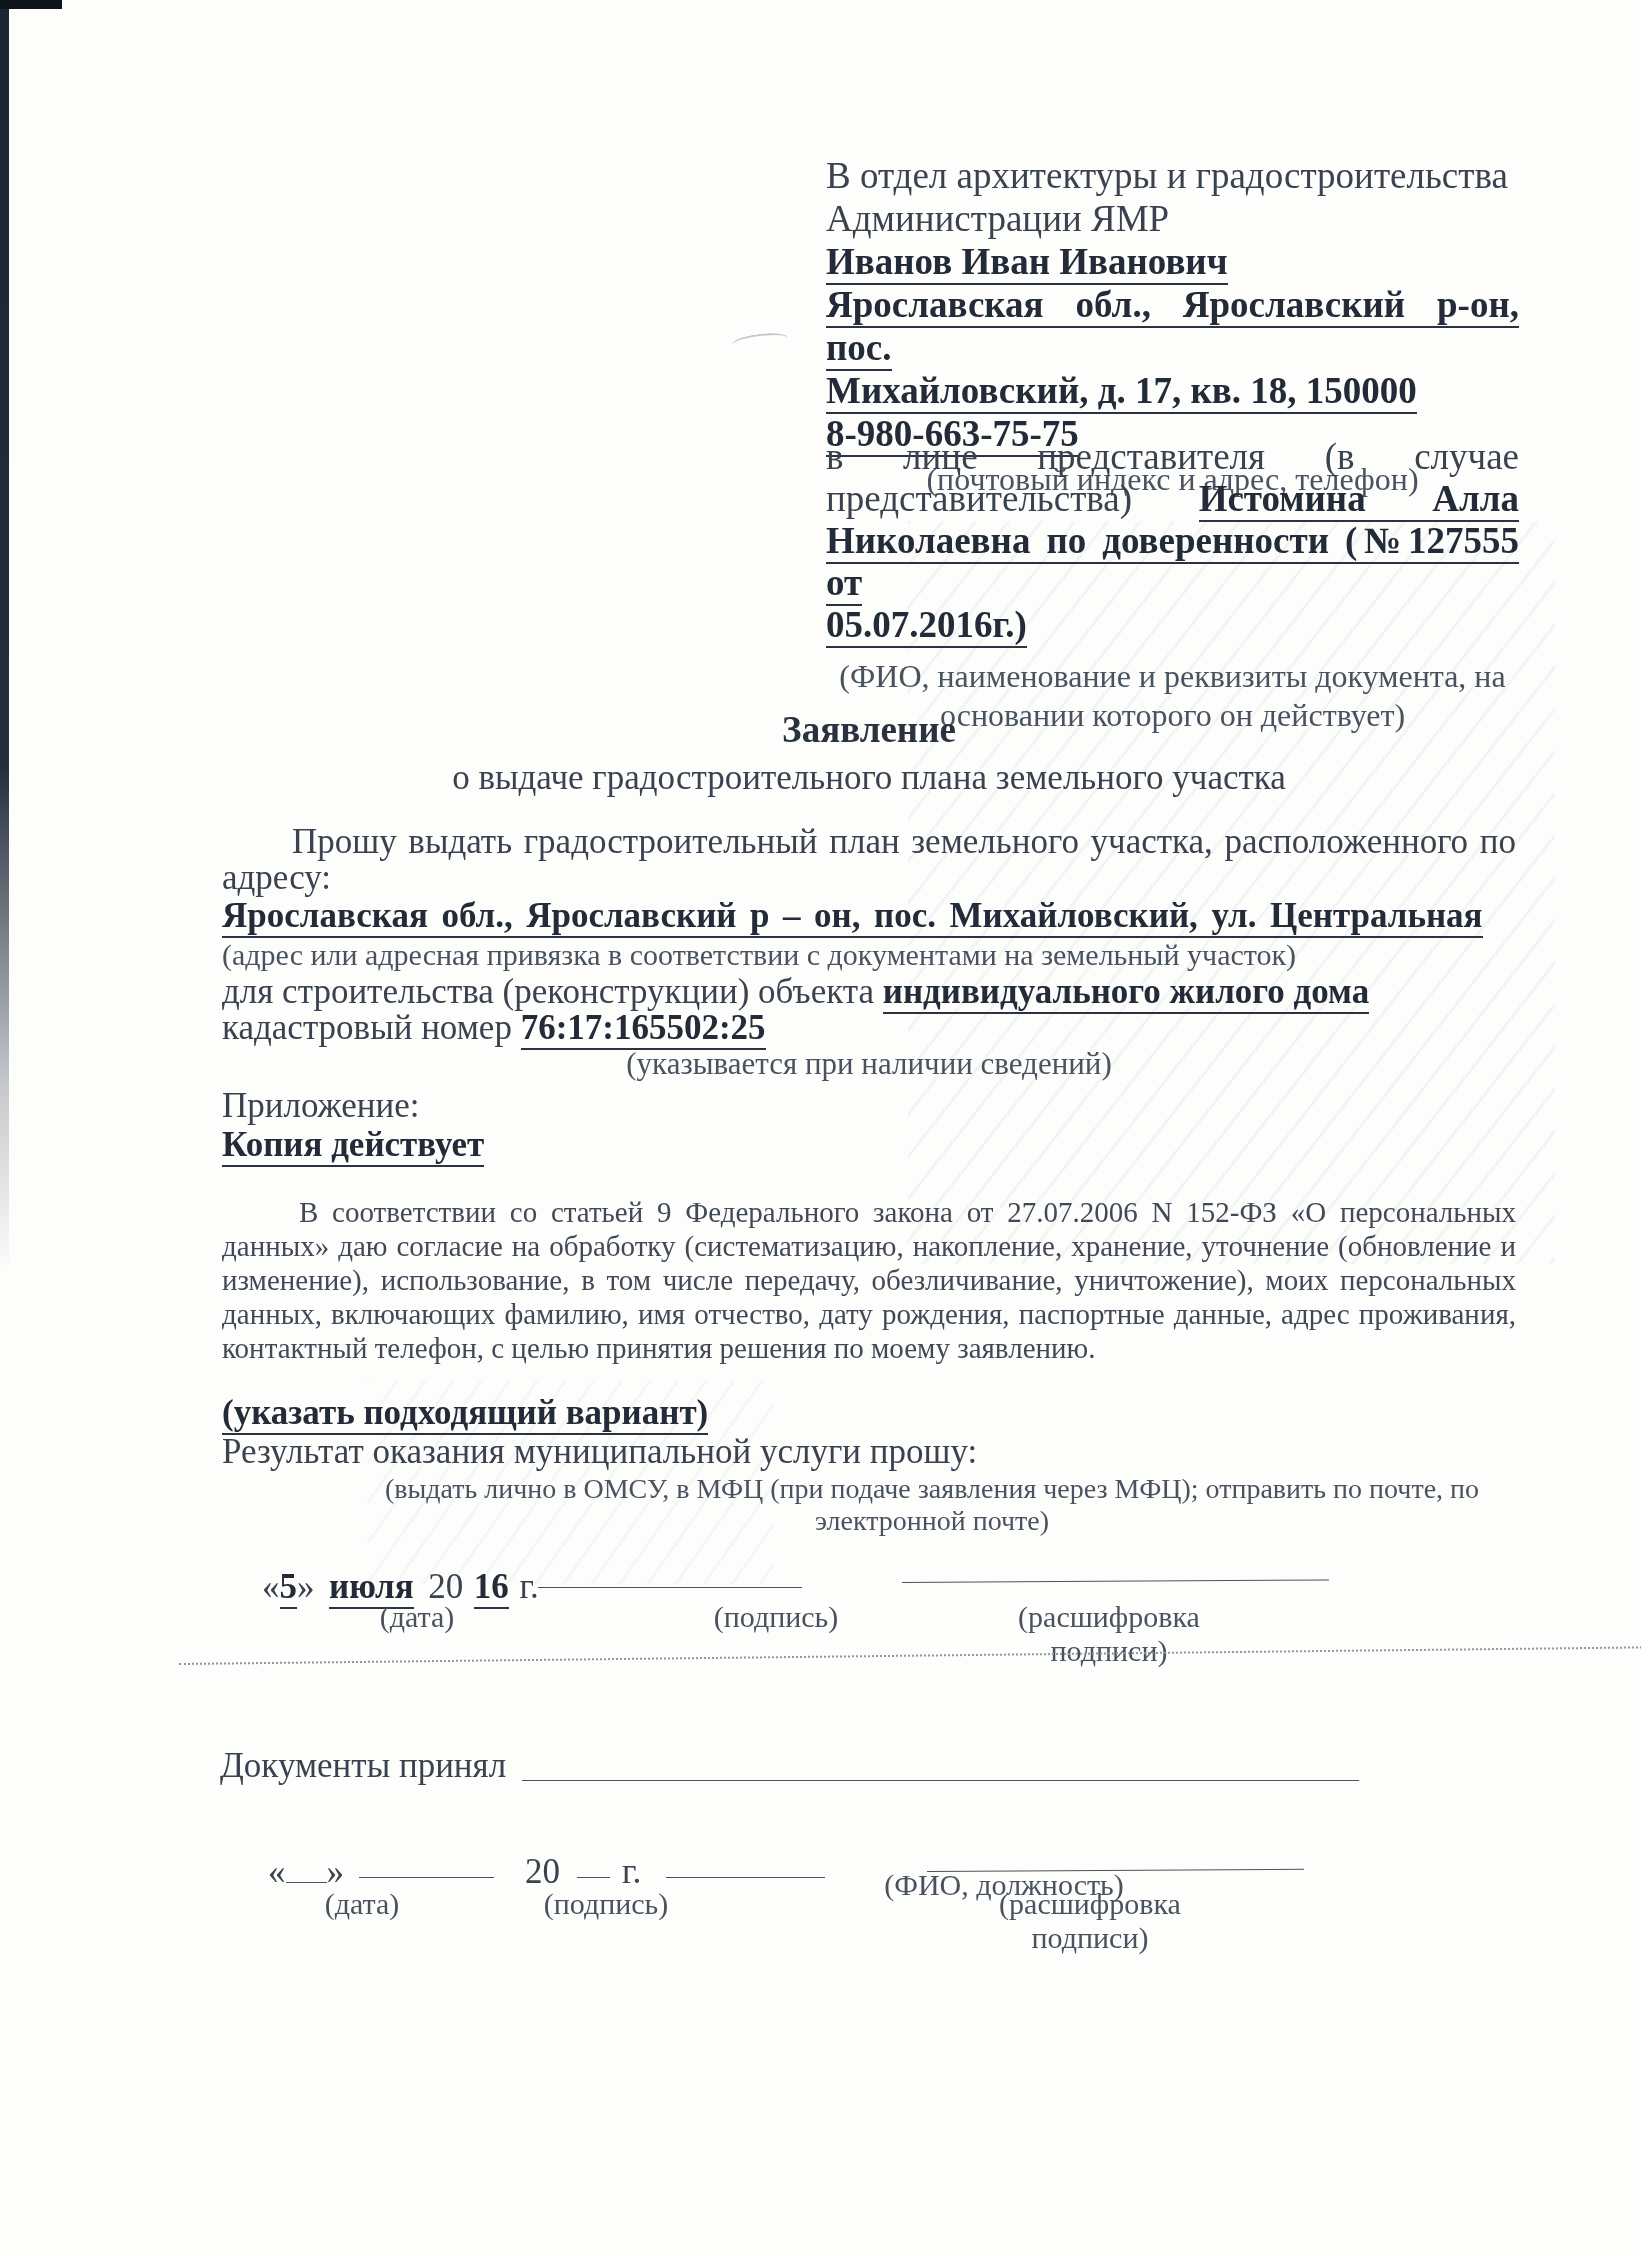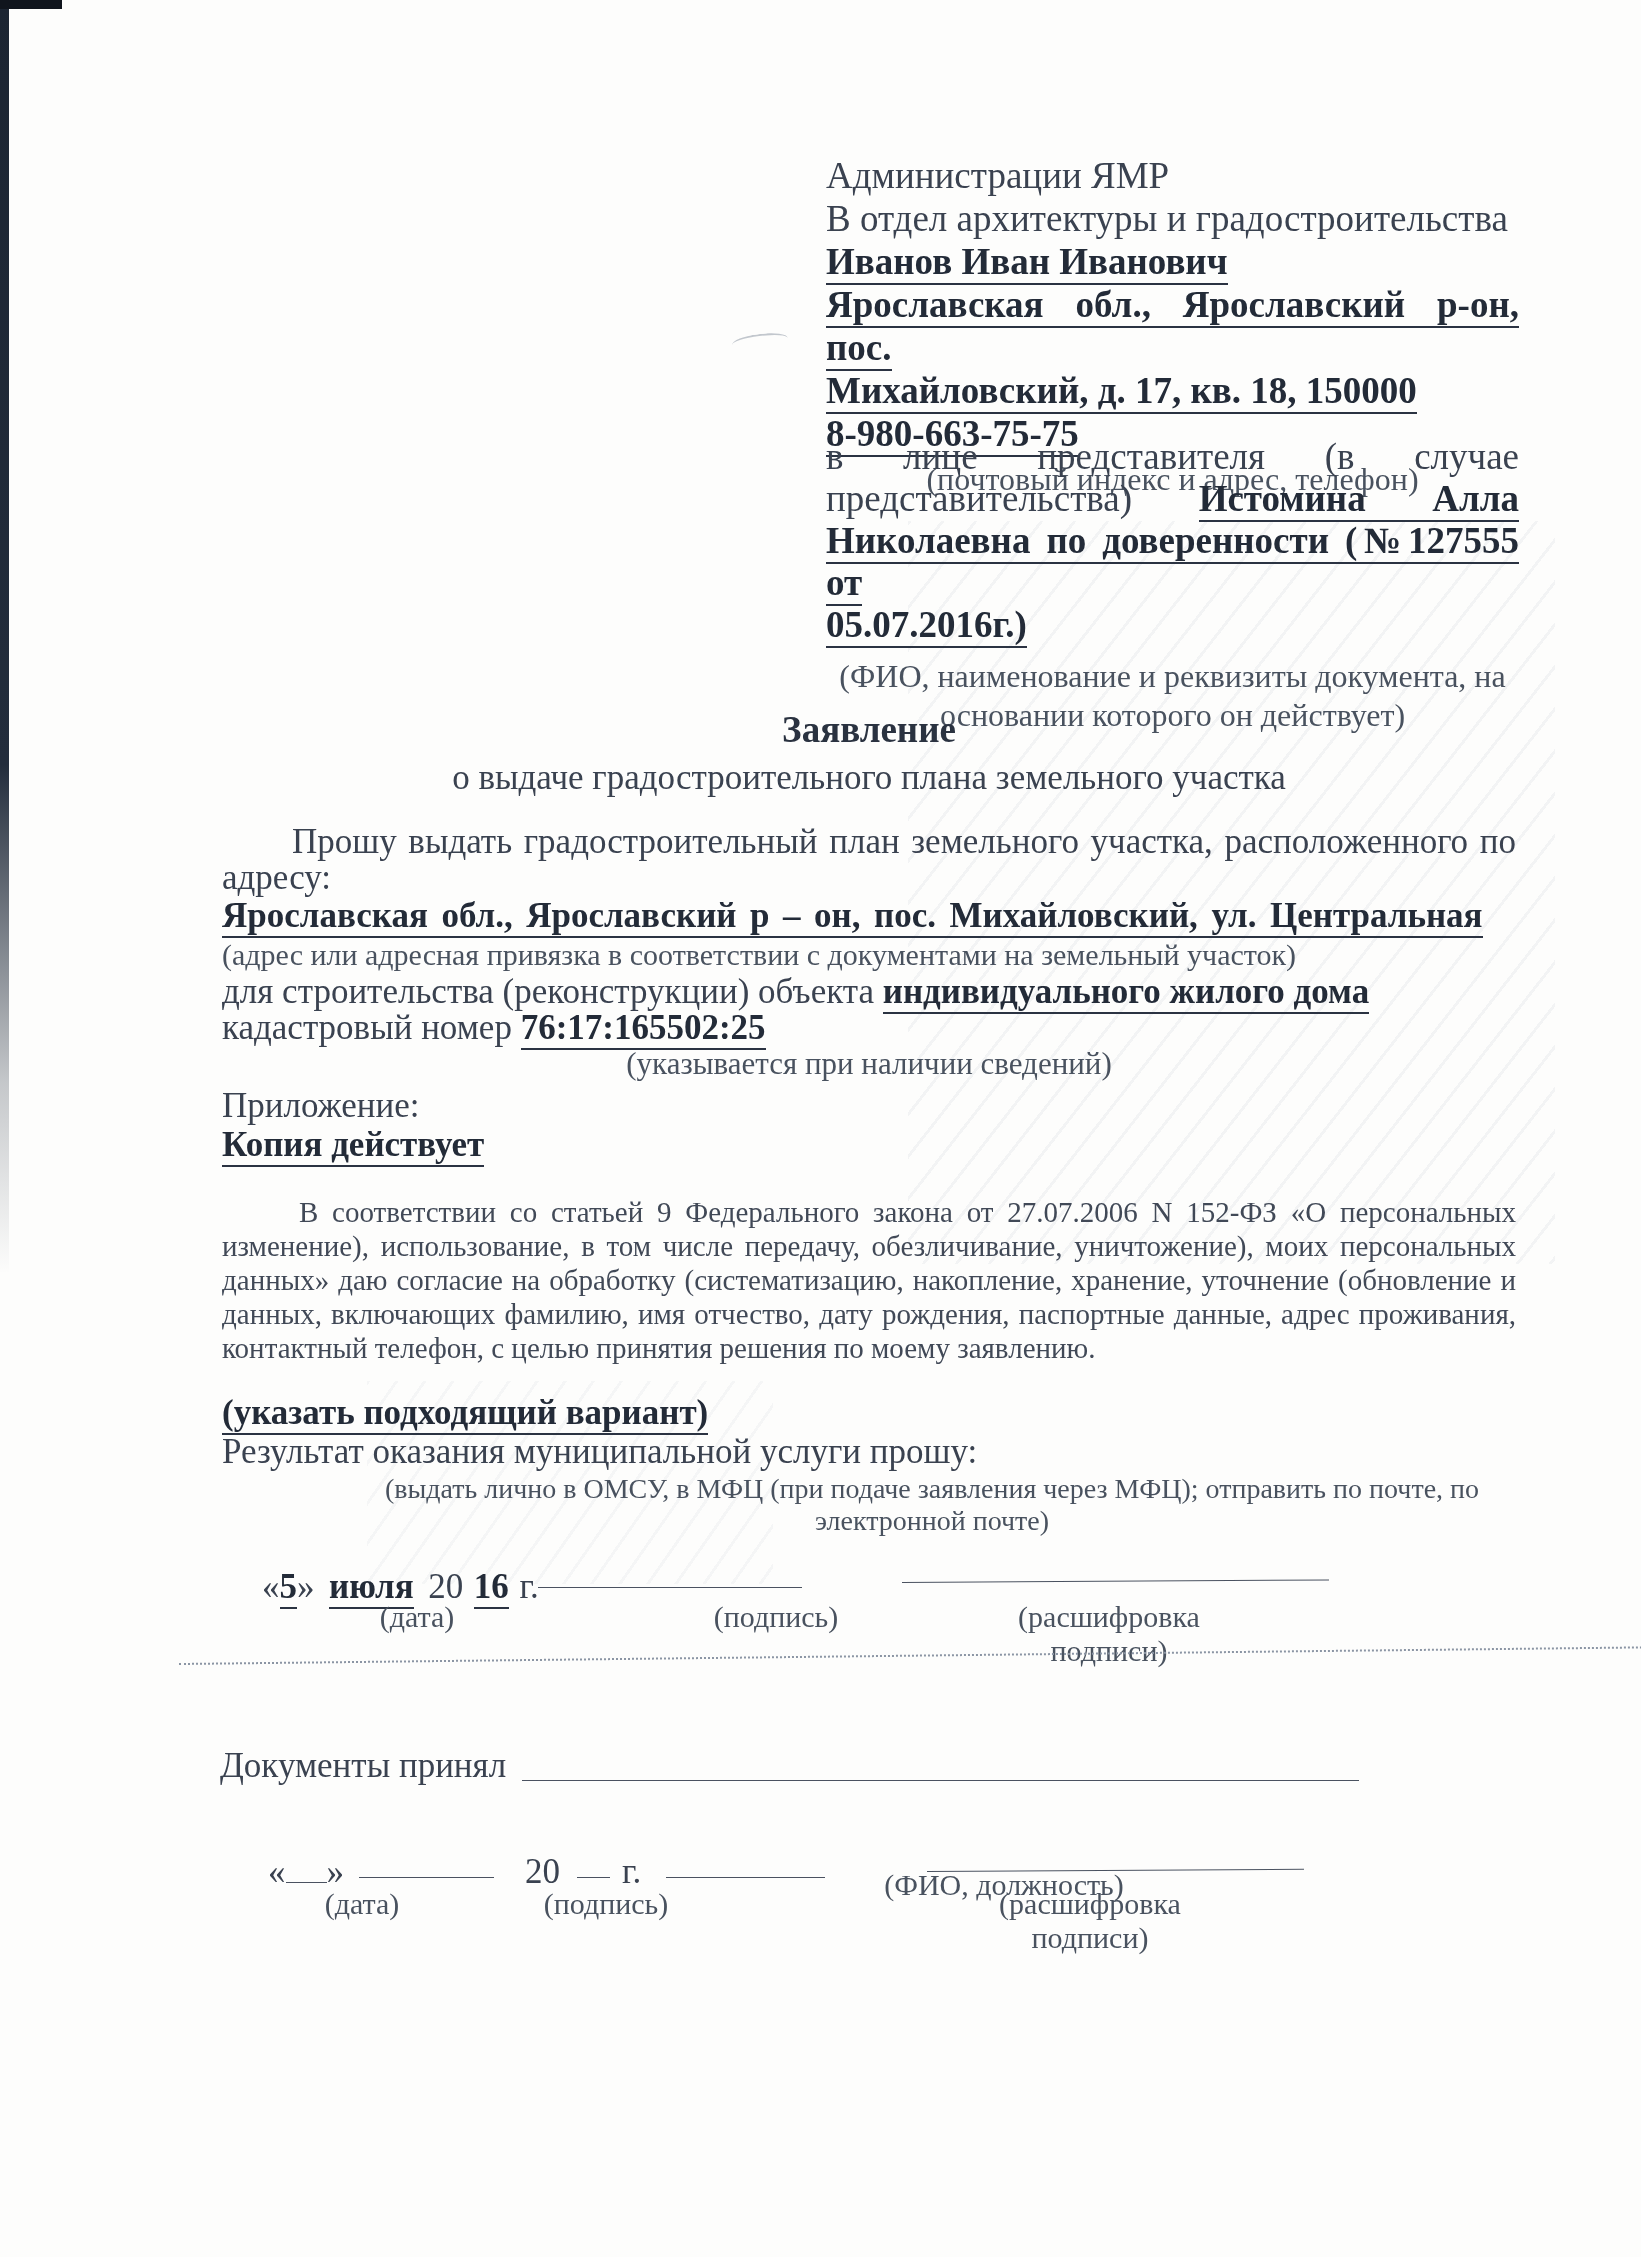--- a/index.html
+++ b/index.html
@@ -89,22 +89,22 @@
 
 <div class="page">
 
   <div class="abs scan-edge"></div>
   <div class="abs scan-corner"></div>
   <div class="abs smudge"></div>
   <div class="abs watermark"></div>
   <div class="abs watermark2"></div>
 
   <div class="abs header-block">
+    <div>В отдел архитектуры и градостроительства</div>
     <div>Администрации ЯМР</div>
-    <div>В отдел архитектуры и градостроительства</div>
     <div><span class="bu">Иванов Иван Иванович</span></div>
     <div class="jline"><span class="bu">Ярославская обл., Ярославский р-он, пос.</span></div>
     <div><span class="bu">Михайловский, д. 17, кв. 18, 150000</span></div>
     <div><span class="bu">8-980-663-75-75</span></div>
     <div class="header-caption cap">(почтовый индекс и адрес, телефон)</div>
   </div>
 
   <div class="abs repr-block">
     <div class="jline">в лице представителя (в случае</div>
     <div class="jline">
@@ -135,22 +135,22 @@
       <span>кадастровый номер</span>
       <span class="bu">76:17:165502:25</span>
     </div>
     <div class="req-caption-center cap">(указывается при наличии сведений)</div>
     <div class="attach-label">Приложение:</div>
     <div style="margin-top:2.9px;"><span class="bu">Копия действует</span></div>
   </div>
 
   <div class="abs consent-block">
     <div class="jline first">В соответствии со статьей 9 Федерального закона от 27.07.2006 N 152-ФЗ «О персональных</div>
+    <div class="jline">данных» даю согласие на обработку (систематизацию, накопление, хранение, уточнение (обновление и</div>
     <div class="jline">изменение), использование, в том числе передачу, обезличивание, уничтожение), моих персональных</div>
-    <div class="jline">данных» даю согласие на обработку (систематизацию, накопление, хранение, уточнение (обновление и</div>
     <div class="jline">данных, включающих фамилию, имя отчество, дату рождения, паспортные данные, адрес проживания,</div>
     <div>контактный телефон, с целью принятия решения по моему заявлению.</div>
   </div>
 
   <div class="abs result-block">
     <div><span class="bu">(указать подходящий вариант)</span></div>
     <div>Результат оказания муниципальной услуги прошу:</div>
     <div class="result-caption cap">(выдать лично в ОМСУ, в МФЦ (при подаче заявления через МФЦ); отправить по почте, по</div>
     <div class="result-caption cap" style="margin-top:0;">электронной почте)</div>
   </div>

